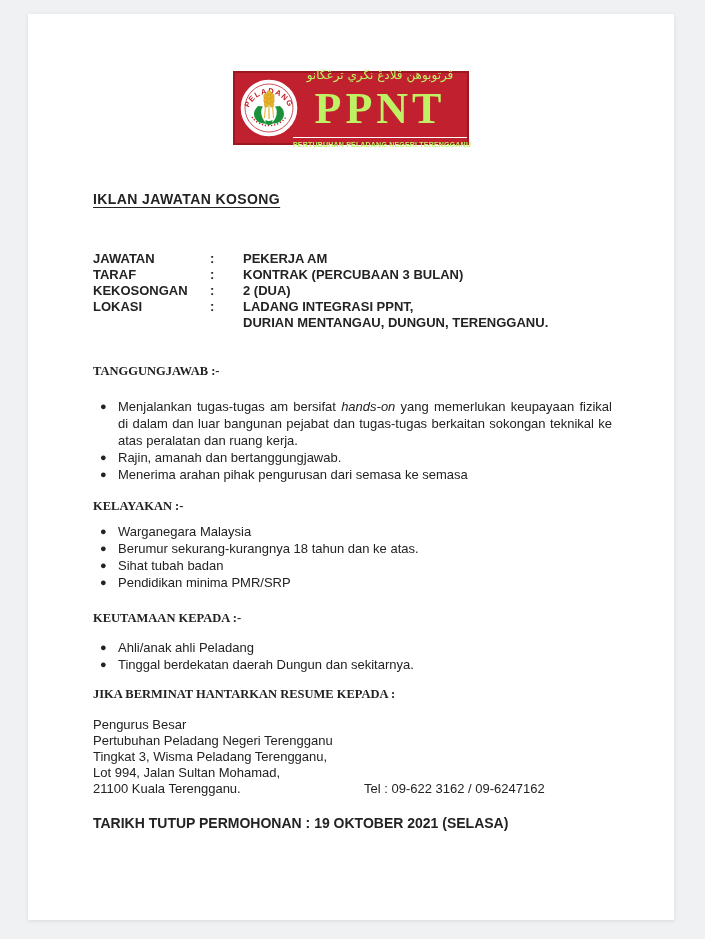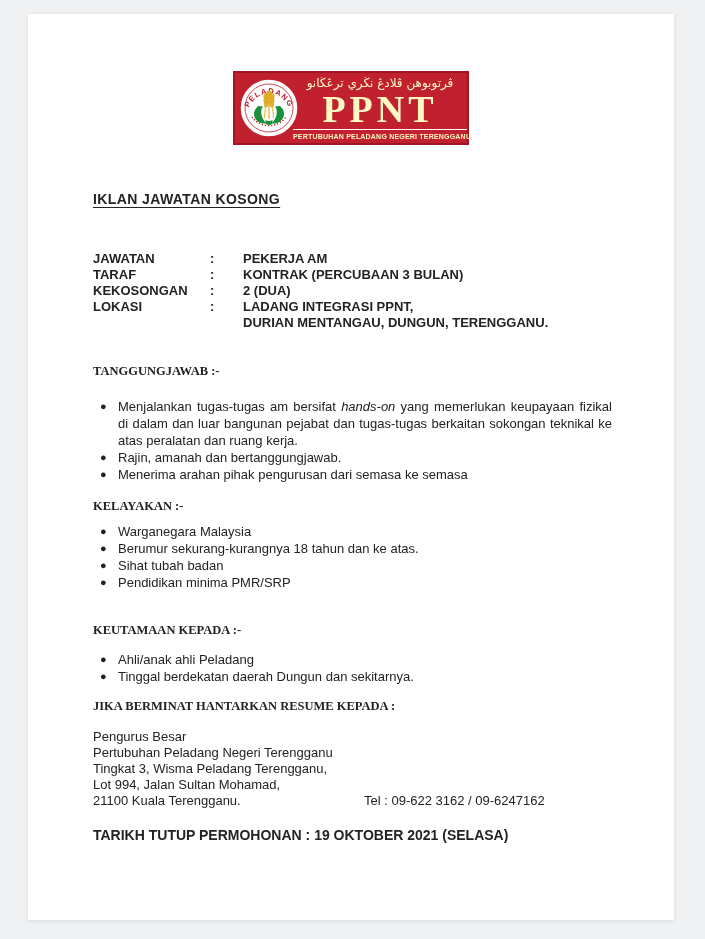--- a/index.html
+++ b/index.html
@@ -30,31 +30,31 @@
   }
   .emblem{
     position:absolute;left:3px;top:50%;
     width:62px;height:62px;
     transform:translateY(-50%);
   }
   .banner-right{
     margin-left:58px;
     height:100%;
     display:flex;flex-direction:column;justify-content:center;
-    text-align:center;color:#fef9c3;
+    text-align:center;color:#bef264;gap:8px;
   }
   .jawi{
     font-family:"DejaVu Sans", sans-serif;
     font-size:12px;line-height:15px;
     white-space:nowrap;
   }
   .ppnt{
     font-family:"Liberation Serif", serif;
     font-weight:bold;
-    font-size:38px;line-height:36px;
+    font-size:44px;line-height:36px;
     letter-spacing:4px;
   }
   .org-name{
     border-top:1.5px solid #ffffff;
     margin-top:2px;padding-top:2.5px;
     font-size:7px;font-weight:bold;letter-spacing:0.2px;
     white-space:nowrap;
   }
 
   
@@ -67,21 +67,21 @@
     text-underline-offset:3px;
   }
   .details{
     margin-top:44px;
     font-size:13px;font-weight:bold;line-height:16px;
   }
   .detail-row{display:grid;grid-template-columns:117px 33px 1fr;}
   .bold-head{font-size:12.5px;font-weight:bold;line-height:15px;font-family:Liberation Serif, serif;}
   .h-1{margin-top:33px;}
   .h-2{margin-top:16px;}
-  .h-3{margin-top:32px;}
+  .h-3{margin-top:20px;}
   .h-4{margin-top:14px;}
 
   .bullets{font-size:13px;line-height:17px;}
   .bl-1{margin-top:19px;}
   .bl-2{margin-top:9px;}
   .bl-3{margin-top:13px;}
   .bullet{display:flex;}
   .bullet .dot{flex:0 0 25px;padding-left:7px;box-sizing:border-box;font-size:11px;}
   .bullet .btext{flex:1;}
   .justify{text-align:justify;}

